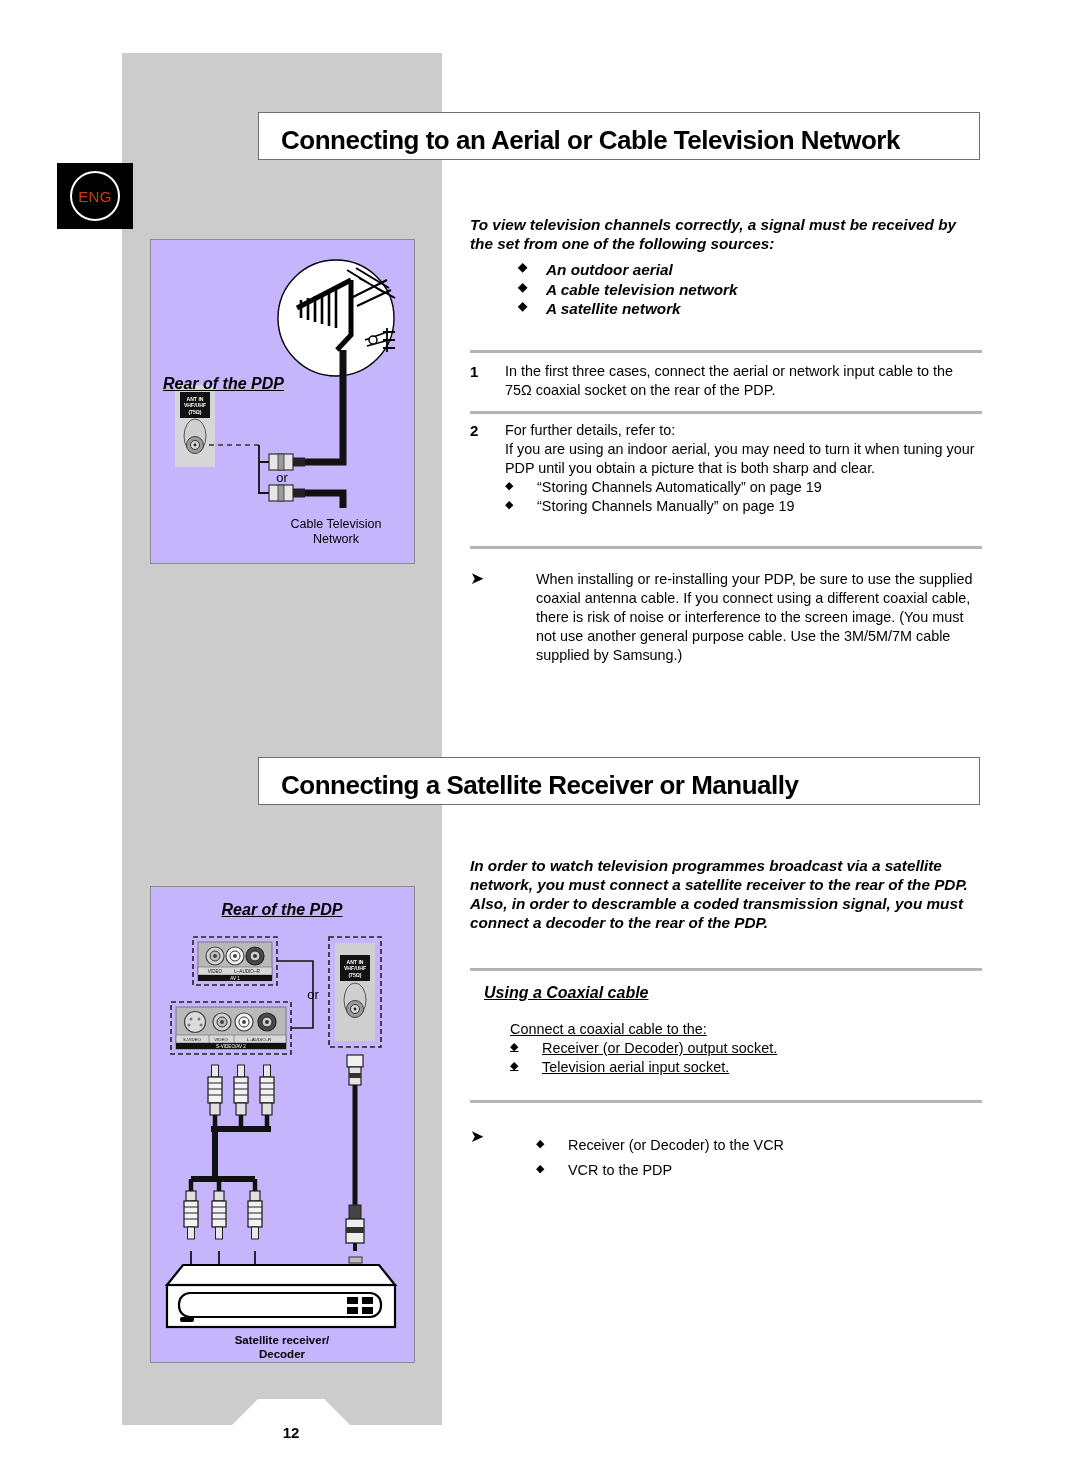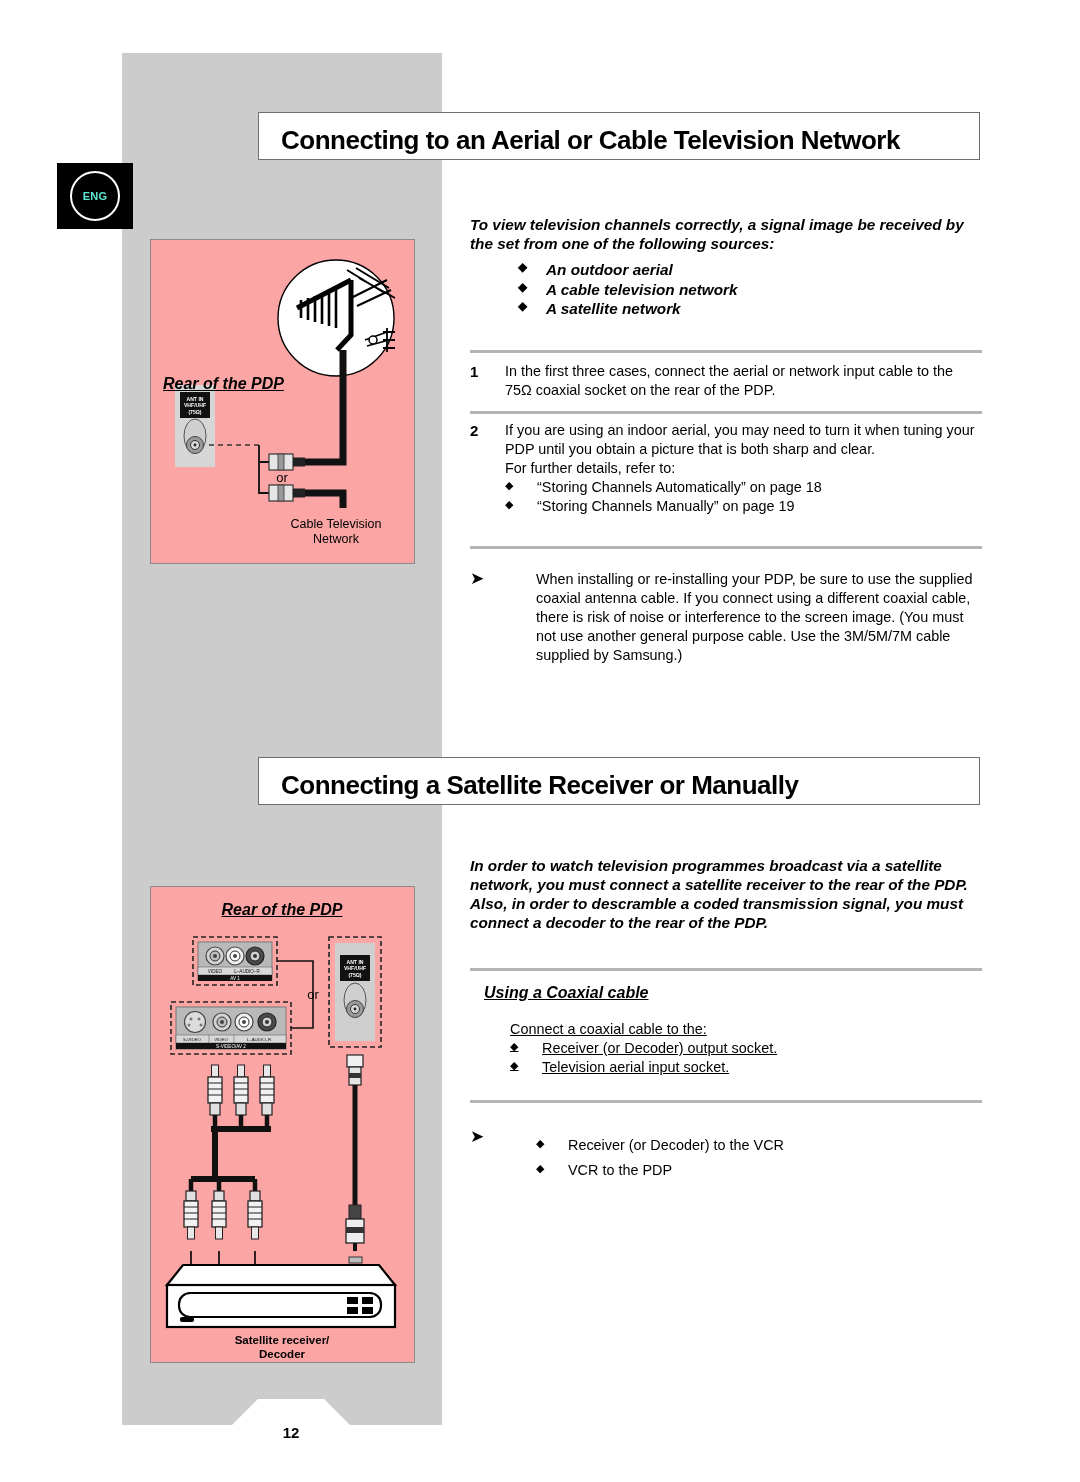--- a/index.html
+++ b/index.html
@@ -6,21 +6,21 @@
   body{width:1080px;height:1482px;position:relative;overflow:hidden;
        font-family:"Liberation Sans", sans-serif;color:#000;}
 
   
   .gray-band{position:absolute;left:122px;top:53px;width:320px;height:1372px;background:#cccccc;}
 
   .eng-badge{position:absolute;left:57px;top:163px;width:76px;height:66px;background:#000;
              display:flex;align-items:center;justify-content:center;}
   .eng-circle{width:46px;height:46px;border:2.5px solid #fff;border-radius:50%;
               display:flex;align-items:center;justify-content:center;}
-  .eng-circle span{color:#5eead4;font-size:11px;font-weight:bold;letter-spacing:.3px;}
+  .eng-circle span{color:#c2410c;font-size:15px;font-weight:normal;letter-spacing:.3px;}
 
   
   .heading{position:absolute;left:258px;top:112px;width:722px;height:48px;
            background:#fff;border:1.5px solid #6e6e6e;box-sizing:border-box;
            display:flex;align-items:center;}
   .heading .h-text{font-size:26px;font-weight:bold;letter-spacing:-0.5px;
                    padding-left:22px;white-space:nowrap;margin-top:8px;}
   .heading.second{top:757px;}
 
   
@@ -40,21 +40,21 @@
   .sub{display:flex;}
   .sub .bul{width:32px;flex:0 0 32px;font-size:11px;}
 
   .note{display:flex;font-size:14.4px;line-height:1.32;}
   .note .arrow{width:66px;flex:0 0 66px;font-size:17px;line-height:1.05;}
   .note .body{flex:1;}
 
   .subhead{font-style:italic;font-weight:bold;font-size:16px;}
 
   
-  .figure{position:absolute;background:#fca5a5;border:1.5px solid #8a8a8a;box-sizing:border-box;}
+  .figure{position:absolute;background:#c4b5fd;border:1.5px solid #8a8a8a;box-sizing:border-box;}
   #figure-aerial{left:150px;top:239px;width:265px;height:325px;}
   #figure-satellite{left:150px;top:886px;width:265px;height:477px;}
 
   .fig-title{position:absolute;font-style:italic;font-weight:bold;font-size:16px;
              text-decoration:underline;white-space:nowrap;}
 
   .page-number{position:absolute;left:232px;top:1399px;width:118px;height:42px;
                background:#fff;display:flex;align-items:flex-end;justify-content:center;
                clip-path:polygon(22% 0,78% 0,100% 62%,100% 100%,0 100%,0 62%);}
   .page-number span{font-size:15px;font-weight:bold;padding-top:2px;}
@@ -71,21 +71,21 @@
   <div class="eng-circle">
     <span>ENG</span>
   </div>
 </div>
 
 <div class="heading">
   <div class="h-text">Connecting to an Aerial or Cable Television Network</div>
 </div>
 
 <div class="col" style="top:216px;">
-  <div class="intro">To view television channels correctly, a signal image be received by the set from one of the following sources:</div>
+  <div class="intro">To view television channels correctly, a signal must be received by the set from one of the following sources:</div>
   <div class="intro-list">
     <div class="li">
       <span class="bul">◆</span>
       <span>An outdoor aerial</span>
     </div>
     <div class="li">
       <span class="bul">◆</span>
       <span>A cable television network</span>
     </div>
     <div class="li">
@@ -103,25 +103,25 @@
     <div class="body">In the first three cases, connect the aerial or network input cable to the 75Ω coaxial socket on the rear of the PDP.</div>
   </div>
 </div>
 
 <div class="rule" style="position:absolute;left:470px;top:411px;width:512px;"></div>
 
 <div class="col" style="top:421px;">
   <div class="step">
     <div class="num">2</div>
     <div class="body">
+      <div>For further details, refer to:</div>
       <div>If you are using an indoor aerial, you may need to turn it when tuning your PDP until you obtain a picture that is both sharp and clear.</div>
-      <div>For further details, refer to:</div>
       <div class="sub">
         <span class="bul">◆</span>
-        <span>“Storing Channels Automatically” on page 18</span>
+        <span>“Storing Channels Automatically” on page 19</span>
       </div>
       <div class="sub">
         <span class="bul">◆</span>
         <span>“Storing Channels Manually” on page 19</span>
       </div>
     </div>
   </div>
 </div>
 
 <div class="rule" style="position:absolute;left:470px;top:546px;width:512px;"></div>

